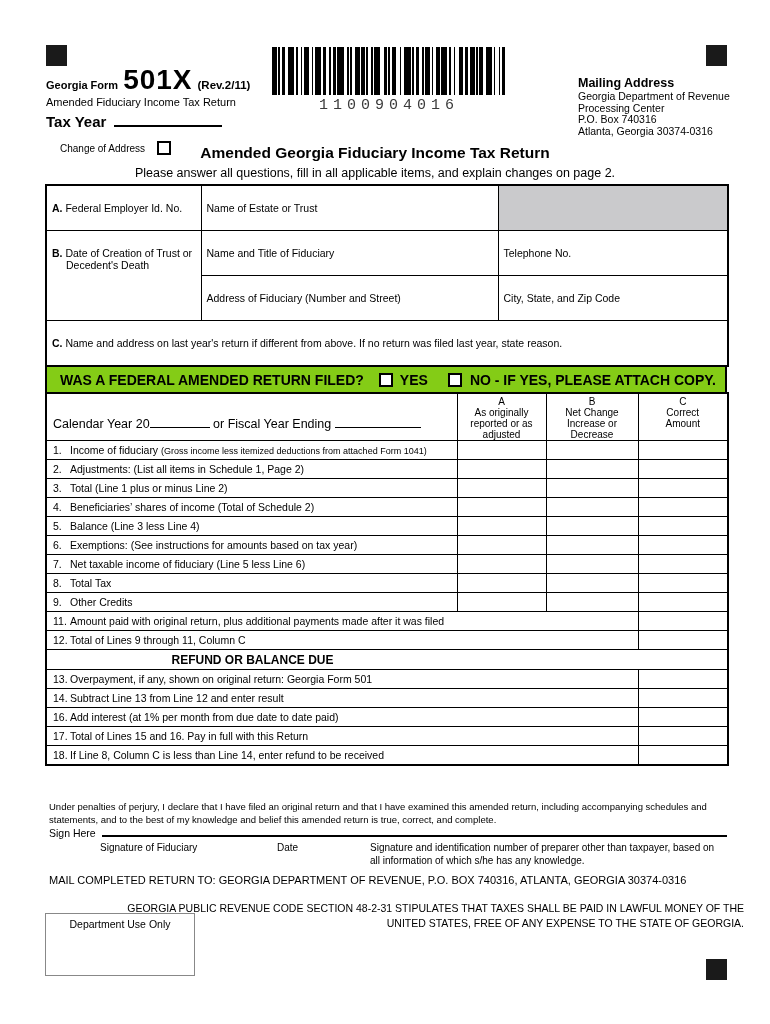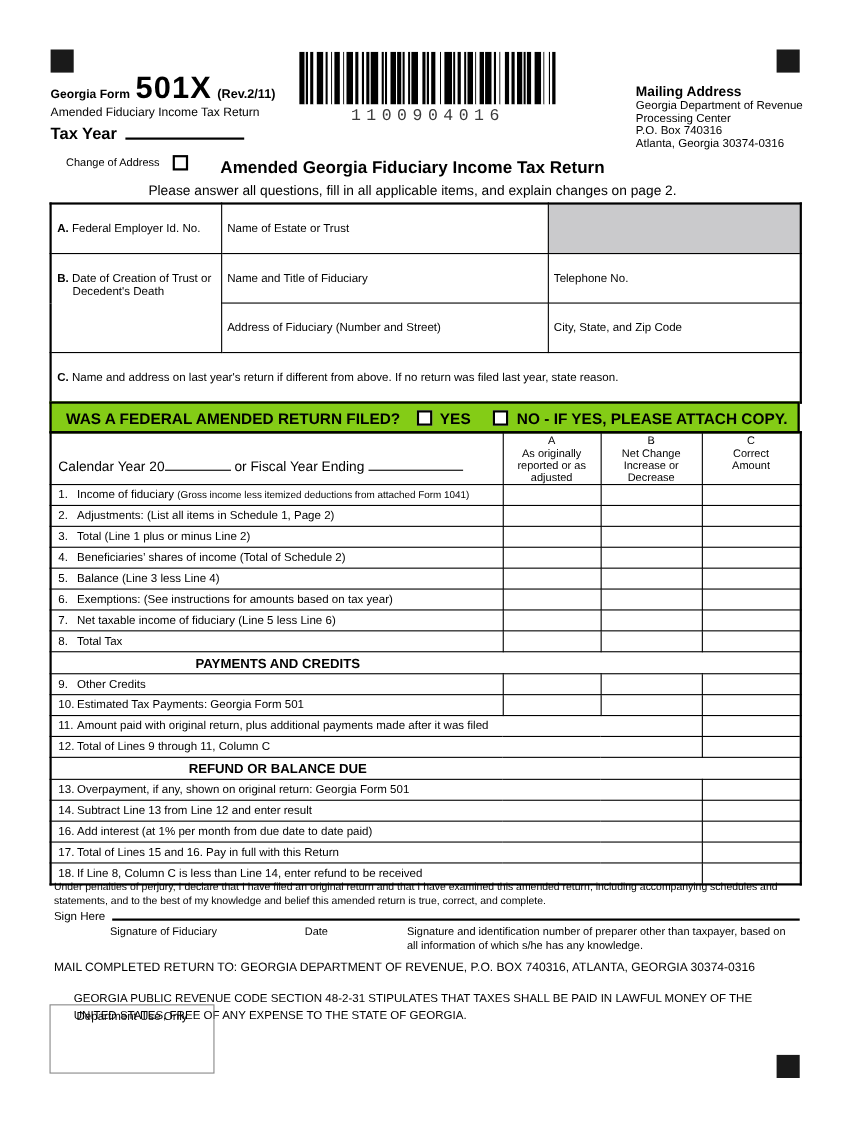--- a/index.html
+++ b/index.html
@@ -87,21 +87,21 @@
   .sign-row { position:absolute; left:49px; top:827px; width:678px; display:flex; align-items:flex-end; }
   .sign-here { font-size:10.5px; flex:none; }
   .sign-line { flex:1; border-bottom:2px solid #000; margin-left:6px; margin-bottom:2px; }
   .sign-labels { position:absolute; left:45px; top:842px; width:682px; height:30px; font-size:10px; }
   .lbl-fid { position:absolute; left:55px; top:0; }
   .lbl-date { position:absolute; left:232px; top:0; }
   .lbl-prep { position:absolute; left:325px; top:0; line-height:12.5px; }
 
   .mail-line { position:absolute; left:49px; top:874px; font-size:11px; }
 
-  .footer-statement { position:absolute; left:67px; top:901px; width:645px; text-align:left;
+  .footer-statement { position:absolute; left:99px; top:901px; width:645px; text-align:right;
                       font-size:10.5px; line-height:14.5px; }
   .dept-box { position:absolute; left:45px; top:913px; width:150px; height:63px;
               border:1px solid #888; font-size:10.5px; text-align:center; padding-top:4px; }
 </style>
 </head>
 <body>
 
 <div class="page">
 
   <div class="sq sq-tl"></div>
@@ -361,33 +361,22 @@
             <td class="amt"></td>
             <td class="amt"></td>
             <td class="amt"></td>
           </tr>
           <tr class="line-row">
             <td class="line-label" colspan="1"><span class="line-num">8.</span>Total Tax</td>
             <td class="amt"></td>
             <td class="amt"></td>
             <td class="amt"></td>
           </tr>
-          <tr class="section-row">
-            <td colspan="4" class="section-cell">
-              <span class="section-label">PAYMENTS AND CREDITS</span>
-            </td>
-          </tr>
           <tr class="line-row">
             <td class="line-label" colspan="1"><span class="line-num">9.</span>Other Credits</td>
-            <td class="amt"></td>
-            <td class="amt"></td>
-            <td class="amt"></td>
-          </tr>
-          <tr class="line-row">
-            <td class="line-label" colspan="1"><span class="line-num">10.</span>Estimated Tax Payments: Georgia Form 501</td>
             <td class="amt"></td>
             <td class="amt"></td>
             <td class="amt"></td>
           </tr>
           <tr class="line-row">
             <td class="line-label" colspan="3"><span class="line-num">11.</span>Amount paid with original return, plus additional payments made after it was filed</td>
             <td class="amt"></td>
           </tr>
           <tr class="line-row">
             <td class="line-label" colspan="3"><span class="line-num">12.</span>Total of Lines 9 through 11, Column C</td>

